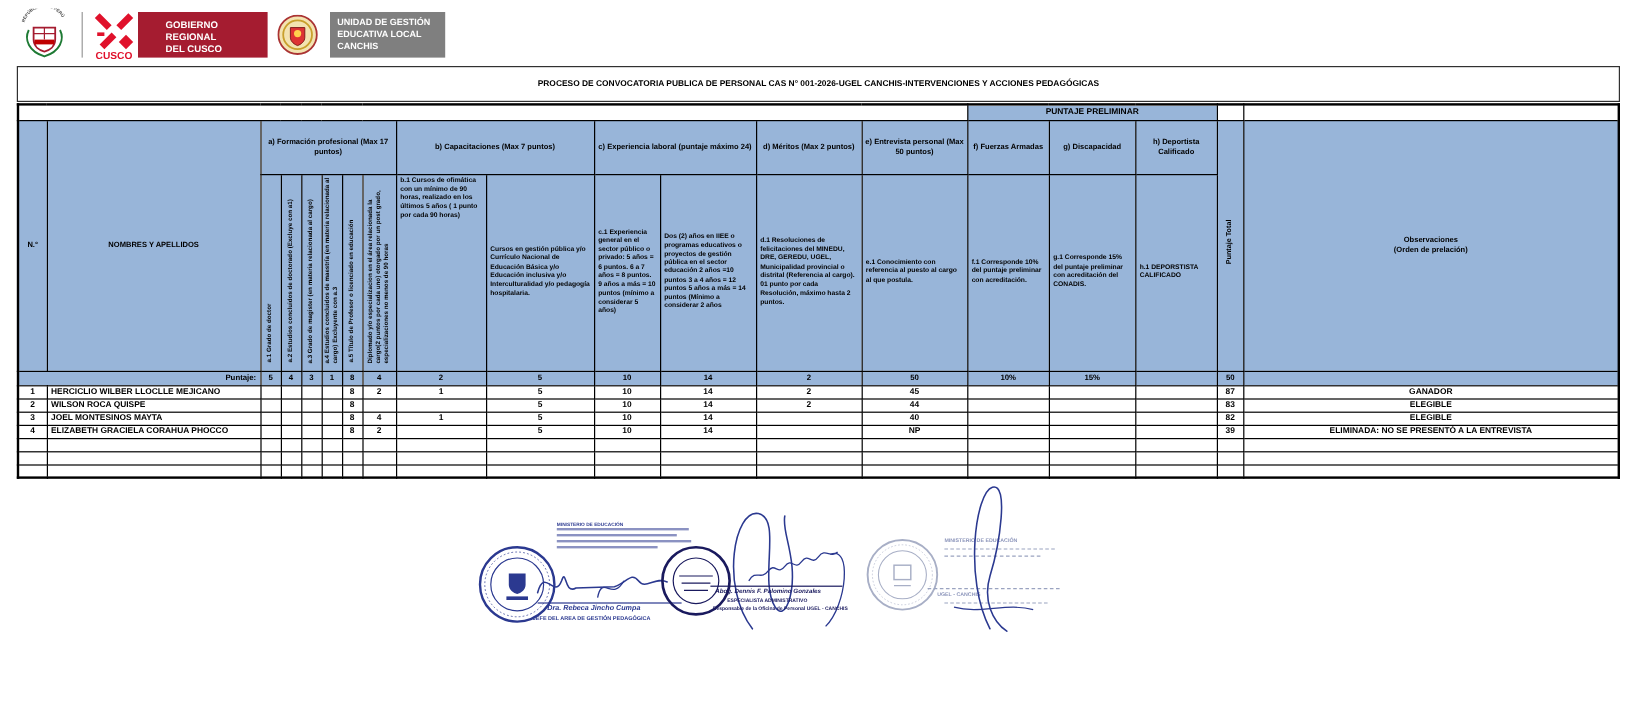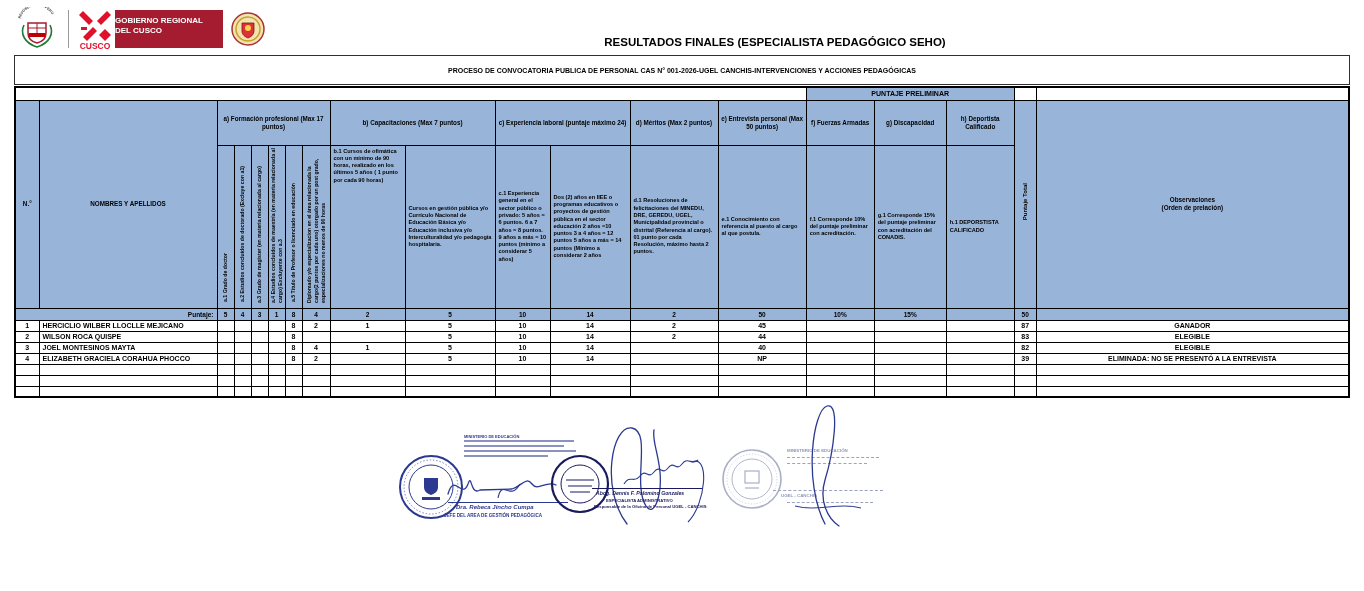--- a/index.html
+++ b/index.html
@@ -6,21 +6,21 @@
   html,body { width:1364px; height:591px; background:#fff; overflow:hidden;
               font-family:"Liberation Sans", sans-serif; color:#000; }
   #page { position:relative; width:1364px; height:591px; background:#fff; }
 
   
   .logos { position:absolute; left:14px; top:6px; height:46px; width:440px; display:flex; align-items:center; }
   .arms  { width:46px; height:44px; flex:0 0 auto; }
   .vdiv  { width:1px; height:38px; background:#999; margin:0 6px 0 8px; }
   .cuscologo { width:40px; height:44px; flex:0 0 auto; }
   .redbox { background:#A51C30; color:#fff; font-weight:bold; font-size:8px; line-height:1.25;
-            width:108px; height:38px; padding:6px 4px 0 0; white-space:pre-line; }
+            width:108px; height:38px; padding:6px 4px 0 23px; white-space:pre-line; }
   .seal { width:34px; height:34px; margin:0 4px 0 8px; flex:0 0 auto; }
   .graybox1 { background:#BFBFBF; color:#3F3F3F; font-weight:bold; font-size:7.5px; line-height:1.3;
               width:92px; height:38px; padding:7px 3px 0 6px; white-space:pre-line; }
   .graybox2 { background:#7F7F7F; color:#fff; font-weight:bold; font-size:7.5px; line-height:1.3;
               width:96px; height:38px; padding:4px 3px 0 6px; margin-left:6px; white-space:pre-line; }
 
   .maintitle { position:absolute; left:450px; top:36px; width:650px; text-align:center;
                font-weight:bold; font-size:11.5px; }
   .subbox { position:absolute; left:14px; top:55px; width:1336px; height:30px;
             border:1.5px solid #303030; display:flex; align-items:center; justify-content:center; }
@@ -92,23 +92,25 @@
       <text x="20" y="42" text-anchor="middle" font-size="8.5" font-weight="bold" fill="#E0112B">CUSCO</text>
     </svg>
     <div class="redbox pre">GOBIERNO REGIONAL
 DEL CUSCO</div>
     <svg class="seal" viewBox="0 0 34 34">
       <circle cx="17" cy="17" r="16" fill="#F3E3B0" stroke="#A33" stroke-width="1.5"></circle>
       <circle cx="17" cy="17" r="12" fill="none" stroke="#C8A02C" stroke-width="1.5"></circle>
       <path d="M11 11 h12 v8 c0 4 -3.5 6 -6 7 c-2.5 -1 -6 -3 -6 -7 z" fill="#D33" stroke="#7a1a1a" stroke-width="0.8"></path>
       <circle cx="17" cy="16" r="3" fill="#FFD24D"></circle>
     </svg>
+    <div class="graybox2 pre">UNIDAD DE GESTIÓN
+EDUCATIVA LOCAL
+CANCHIS</div>
   </div>
 
-  <div class="maintitle">RESULTADOS FINALES  (ESPECIALISTA PEDAGÓGICO SEHO)</div>
   <div class="subbox">
     <div>PROCESO DE CONVOCATORIA PUBLICA DE PERSONAL CAS N° 001-2026-UGEL CANCHIS-INTERVENCIONES Y ACCIONES PEDAGÓGICAS</div>
   </div>
 
   <table>
     <colgroup>
       <col style="width:24px">
         <col style="width:178px">
       <col style="width:17px">
         <col style="width:17px">

